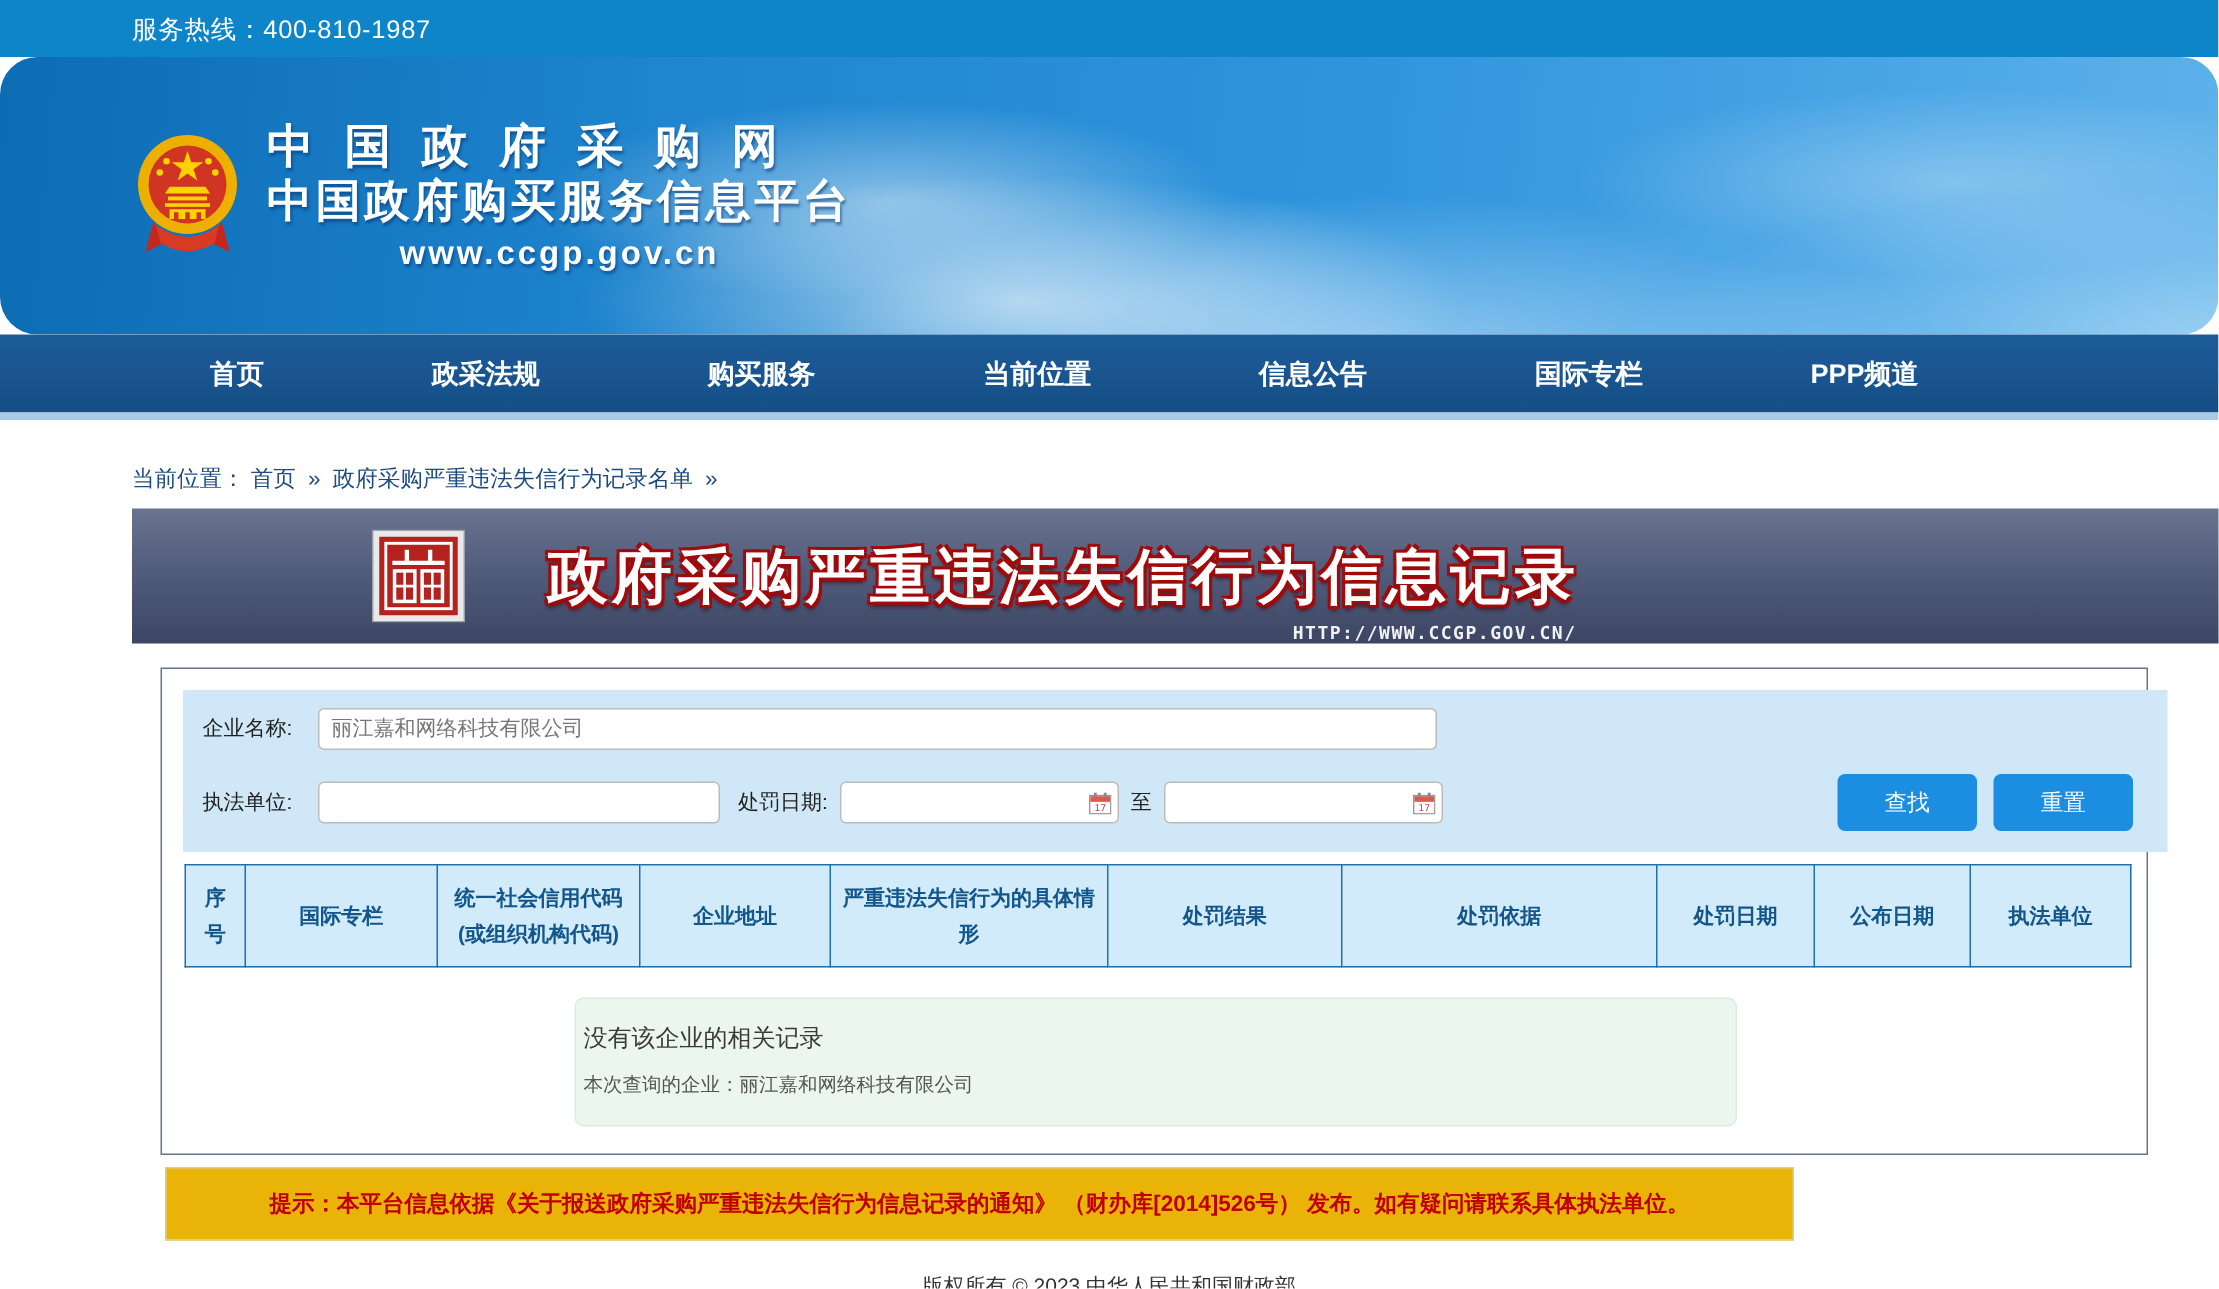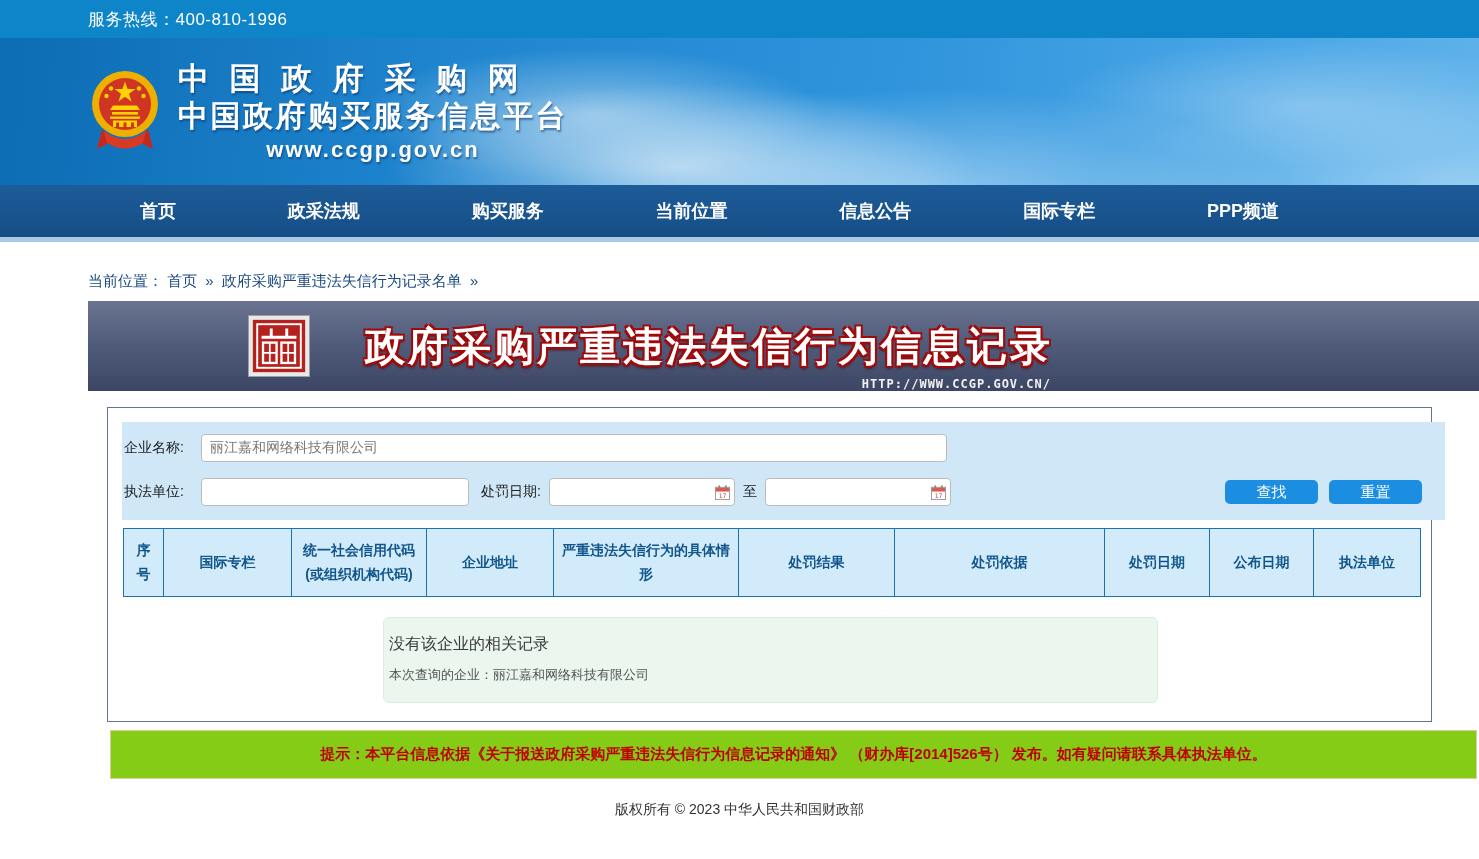--- a/index.html
+++ b/index.html
@@ -14,28 +14,29 @@
   .topbar {
     height:38px; background:#0d85c8; color:#fff;
     display:flex; align-items:center; justify-content:space-between;
     padding:0 140px 0 88px;
   }
   .topbar-left { font-size:16px; }
   .topbar-right { font-size:17px; letter-spacing:.5px; }
 
   
   .header {
-    height:147px; display:flex; align-items:center;
+    height:185px; display:flex; align-items:center;
     background:
       radial-gradient(ellipse 420px 120px at 46% 88%, rgba(255,255,255,.60), rgba(255,255,255,0) 70%),
       radial-gradient(ellipse 330px 95px at 40% 52%, rgba(255,255,255,.45), rgba(255,255,255,0) 70%),
       radial-gradient(ellipse 520px 150px at 62% 108%, rgba(225,242,255,.55), rgba(255,255,255,0) 72%),
       radial-gradient(ellipse 360px 90px at 88% 45%, rgba(255,255,255,.30), rgba(255,255,255,0) 70%),
       radial-gradient(ellipse 500px 130px at 99% 100%, rgba(235,248,255,.40), rgba(255,255,255,0) 75%),
       linear-gradient(95deg,#0c6cb4 0%,#1f85cf 30%,#2f94dc 60%,#4aa6e6 85%,#5fb2ea 100%);
+    border-radius: 25px;
   }
   .logo { display:flex; align-items:center; margin-left:90px; gap:18px; cursor:pointer; }
   .logo-text { color:#fff; font-weight:bold; text-shadow:1px 2px 2px rgba(8,48,104,.55); }
   .site-name { font-size:31px; letter-spacing:6px; line-height:1.2; white-space:nowrap; }
   .site-sub  { font-size:30px; letter-spacing:2.5px; line-height:1.2; white-space:nowrap; }
   .site-url  { font-size:22px; letter-spacing:2px; text-align:center; margin-top:3px; }
 
   
   .nav {
     height:57px; background:linear-gradient(180deg,#1d5c99,#164e86);
@@ -67,39 +68,39 @@
   .banner-url {
     position:absolute; right:2px; bottom:-17px;
     color:#f2f2f2; font-size:12px; font-weight:bold; letter-spacing:1px;
     font-family:"DejaVu Sans Mono","Liberation Mono",monospace;
   }
 
   
   .content-box { margin:16px 0 0 107px; width:1325px; border:1px solid #66758f; padding:14px 0 18px 14px; }
 
   .form-panel { background:#cfe7f6; width:1323px; padding:12px 0 14px 0; }
-  .form-row { display:flex; align-items:center; padding-left:2px; }
+  .form-row { display:flex; align-items:center; padding-left:13px; }
   .form-row + .form-row { margin-top:16px; }
   .f-label { font-size:14px; color:#222; white-space:nowrap; }
   .lbl-a { width:77px; }
   .txt-input {
     height:28px; border:1px solid #bcbcbc; border-radius:4px; background:#fff;
     font-size:14px; color:#777; padding:0 8px; outline:none;
     font-family:"Liberation Sans","DejaVu Sans",sans-serif;
   }
   .company-input { width:746px; }
   .agency-input { width:268px; }
   .date-wrap { position:relative; display:inline-block; }
   .date-input { width:186px; padding-right:24px; }
   .date-icon { position:absolute; right:5px; top:7px; cursor:pointer; }
   .to-label { margin:0 8px; font-size:14px; color:#222; }
   .date-lbl { margin-left:12px; margin-right:8px; }
   .spacer { flex:1; }
   .btn {
-    width:93px; height:24px; border:none; border-radius:5px; background:#1b8ee2;
+    width:93px; height:38px; border:none; border-radius:5px; background:#1b8ee2;
     color:#fff; font-size:15px; cursor:pointer;
     font-family:"Liberation Sans","DejaVu Sans",sans-serif;
   }
   .btn-find { margin-right:11px; }
   .btn-reset { margin-right:23px; }
 
   
   .records-table { border-collapse:collapse; margin:8px 0 0 1px; table-layout:fixed; width:1297px; }
   .records-table th {
     border:1px solid #1e6fae; background:#d2ebfa; color:#12568c;
@@ -110,32 +111,32 @@
   
   .result-box {
     margin:20px 0 0 261px; width:775px; background:#ebf6ef;
     border:1px solid #dcebe0; border-radius:6px; padding:16px 5px 18px;
   }
   .result-title { font-size:16px; color:#3a3a3a; }
   .result-line { font-size:13px; color:#555; margin-top:11px; }
 
   
   .notice {
-    margin:8px 0 0 110px; width:1367px; background:#84cc16; border:1px solid #d8cf9b;
+    margin:8px 0 0 110px; width:1086px; background:#eab308; border:1px solid #d8cf9b;
     text-align:center; font-size:15px; font-weight:bold; color:#c00000; padding:14px 0;
   }
 
   
   .footer { text-align:center; margin-top:22px; font-size:14px; color:#333; }
 </style>
 </head>
 <body>
 
 <div class="topbar">
-  <div class="topbar-right">服务热线：400-810-1996</div>
+  <div class="topbar-right">服务热线：400-810-1987</div>
 </div>
 
 <div class="header">
   <div class="logo">
     <svg class="emblem" viewBox="0 0 70 86" width="70" height="86">
       <path d="M12 60 L7 80 L21 73 Z" fill="#c4281c"></path>
       <path d="M58 60 L63 80 L49 73 Z" fill="#c4281c"></path>
       <path d="M14 62 Q35 78 56 62 L53 74 Q35 85 17 74 Z" fill="#d93a24"></path>
       <circle cx="35" cy="35" r="33" fill="#edb000"></circle>
       <circle cx="35" cy="35" r="26" fill="#d03524"></circle>

